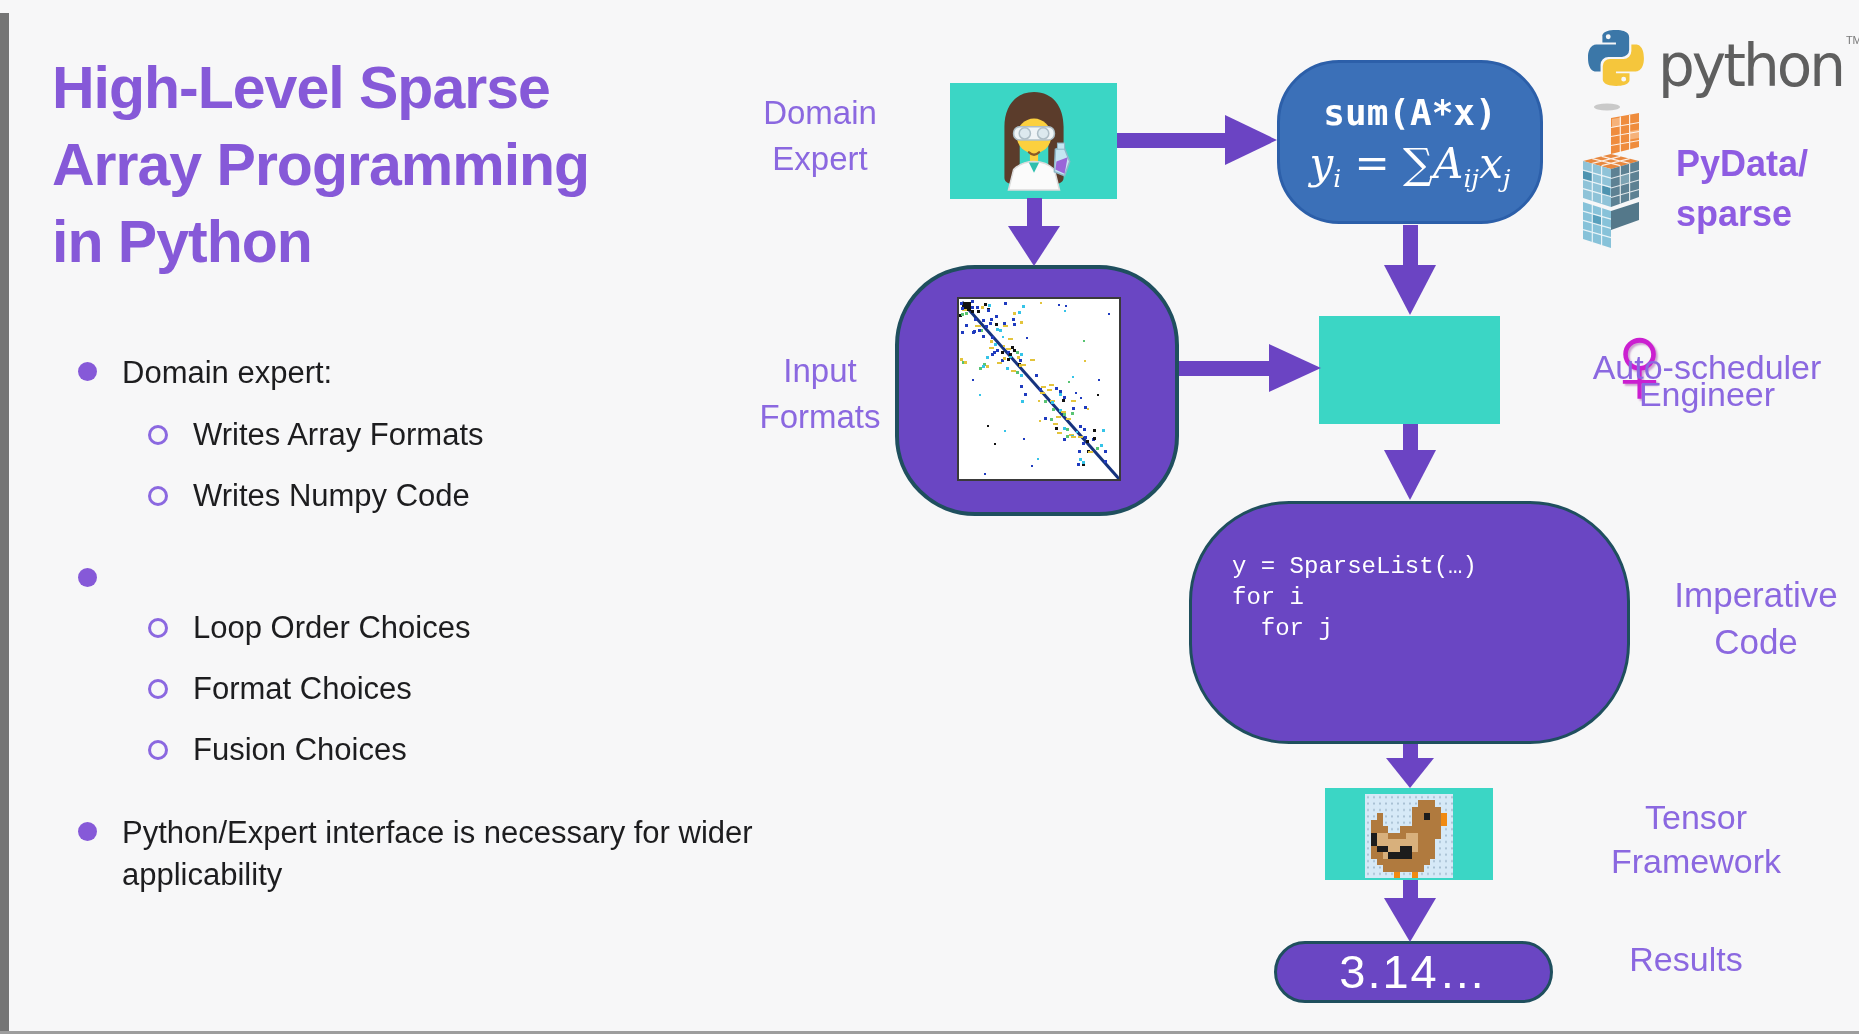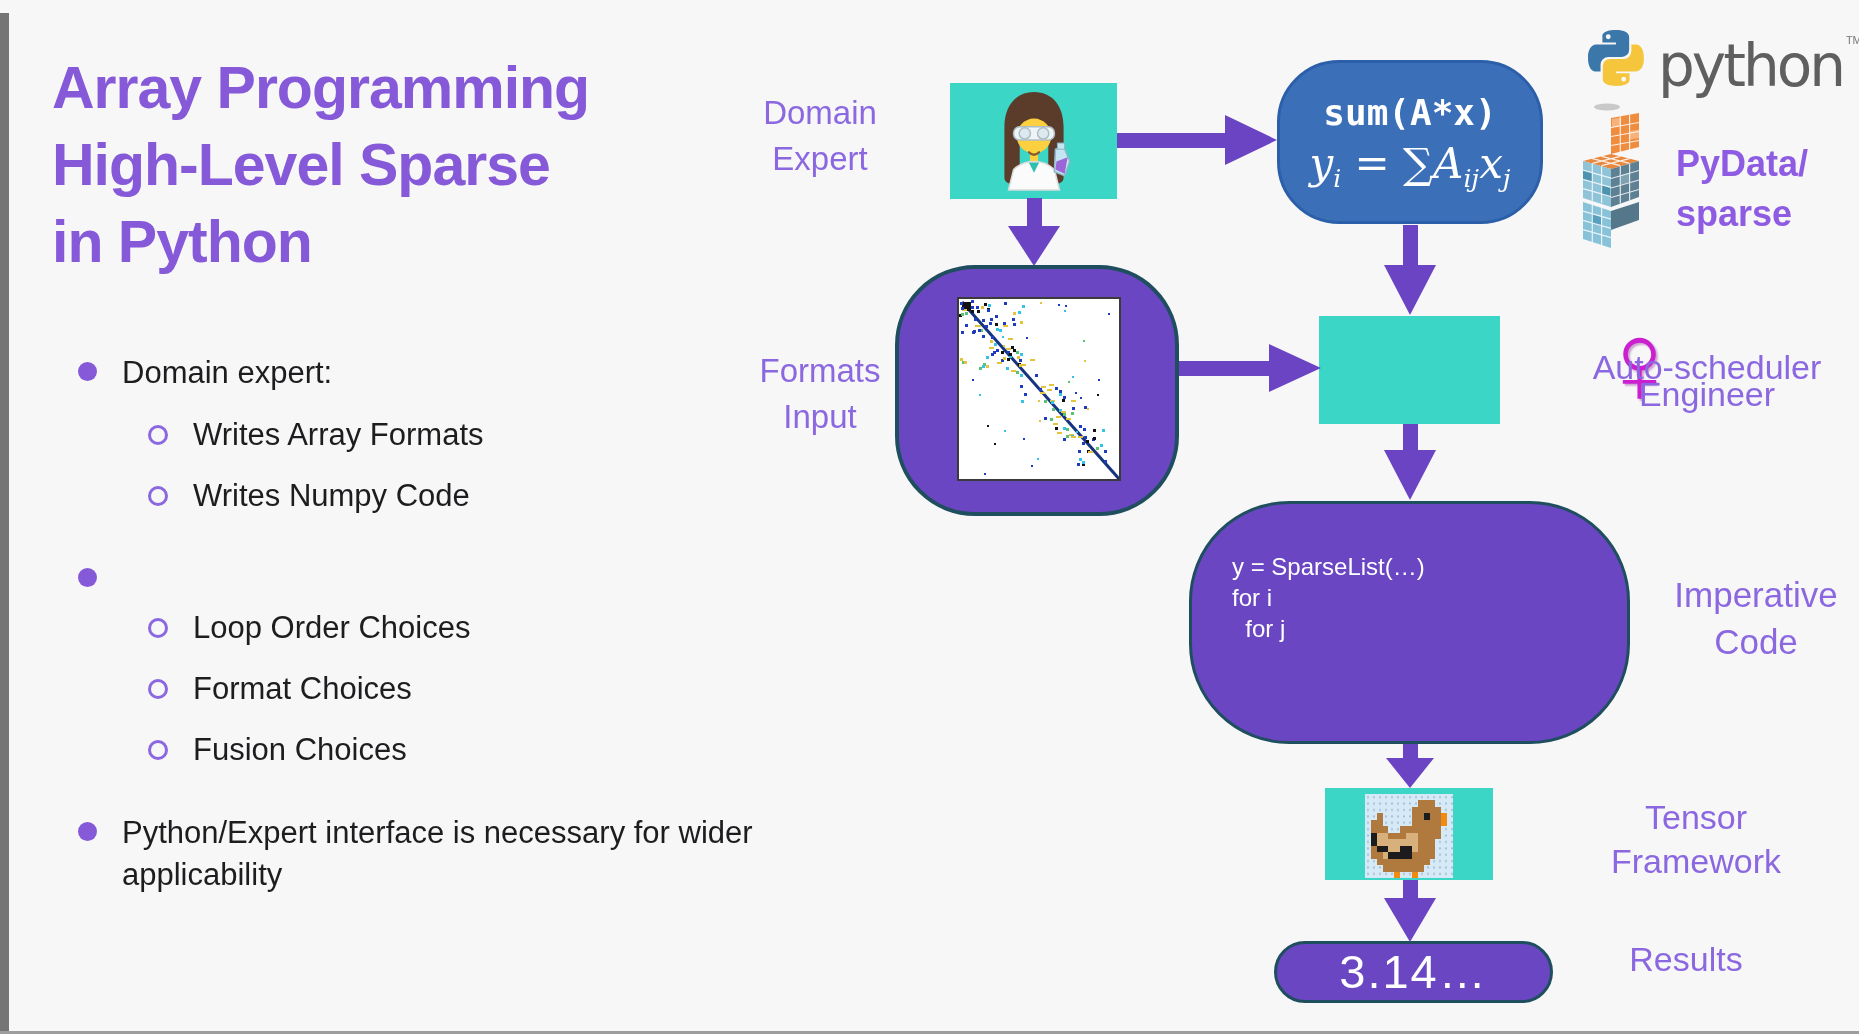--- a/index.html
+++ b/index.html
@@ -41,21 +41,21 @@
   .matrix{position:absolute;left:957px;top:297px;width:164px;height:184px;background:#ffffff;
           border:2px solid #3a3a3a;box-sizing:border-box;overflow:hidden;z-index:2;}
   .matrix svg{position:absolute;left:0;top:0;}
   .mdot{position:absolute;}
 
   .teal-rect{left:1319px;top:316px;width:181px;height:108px;}
 
   .code-box{left:1189px;top:501px;width:441px;height:243px;border-radius:100px;
             border-width:3px;}
   .code-lines{position:absolute;left:1232px;top:551px;color:#fff;
-              font-family:Liberation Sans, sans-serif;font-size:24px;line-height:31px;white-space:pre;z-index:2;}
+              font-family:Liberation Mono, monospace;font-size:24px;line-height:31px;white-space:pre;z-index:2;}
 
   .duck-tile{left:1325px;top:788px;width:168px;height:92px;}
   .duck{position:absolute;left:1365px;top:794px;width:88px;height:84px;background:#d6e9f7;
         background-image:radial-gradient(#a7bfd2 0.8px, transparent 1.2px);
         background-size:6px 6.4px;z-index:2;}
   .duck .cell{position:absolute;width:6.67%;height:7.7%;}
 
   .results-pill{left:1274px;top:941px;width:279px;height:62px;border-radius:31px;border-width:3px;
                 display:flex;align-items:center;justify-content:center;}
   .results-text{color:#fff;font-size:47px;letter-spacing:2px;margin-top:-2px;}
@@ -84,22 +84,22 @@
       font-size:34px;z-index:2;}
 </style>
 </head>
 <body>
 
 <div class="slide">
   <div class="edge-strip"></div>
   <div class="bottom-line"></div>
 
   <div class="title">
+    <div>High-Level Sparse</div>
     <div>Array Programming</div>
-    <div>High-Level Sparse</div>
     <div>in Python</div>
   </div>
 
   <div class="bullets" id="bullets">
       <div class="b1 first">
         <span class="dot"></span>
         <span class="txt">Domain expert:</span>
       </div>
       <div class="b2">
         <span class="circ"></span>
@@ -128,22 +128,22 @@
         <span class="dot"></span>
         <span class="txt">Python/Expert interface is necessary for wider applicability</span>
       </div>
     </div>
 
   <div class="lbl" style="left:730px;top:90px;width:180px;">
     <div>Domain</div>
     <div>Expert</div>
   </div>
   <div class="lbl" style="left:730px;top:348px;width:180px;">
+    <div>Input</div>
     <div>Formats</div>
-    <div>Input</div>
   </div>
   <div class="lbl" style="left:1626px;top:571px;width:260px;line-height:47px;font-size:35px;">
     <div>Imperative</div>
     <div>Code</div>
   </div>
   <div class="lbl" style="left:1601px;top:795px;width:190px;line-height:44px;font-size:34px;">
     <div>Tensor</div>
     <div>Framework</div>
   </div>
   <div class="lbl" style="left:1606px;top:936px;width:160px;font-size:34px;">

